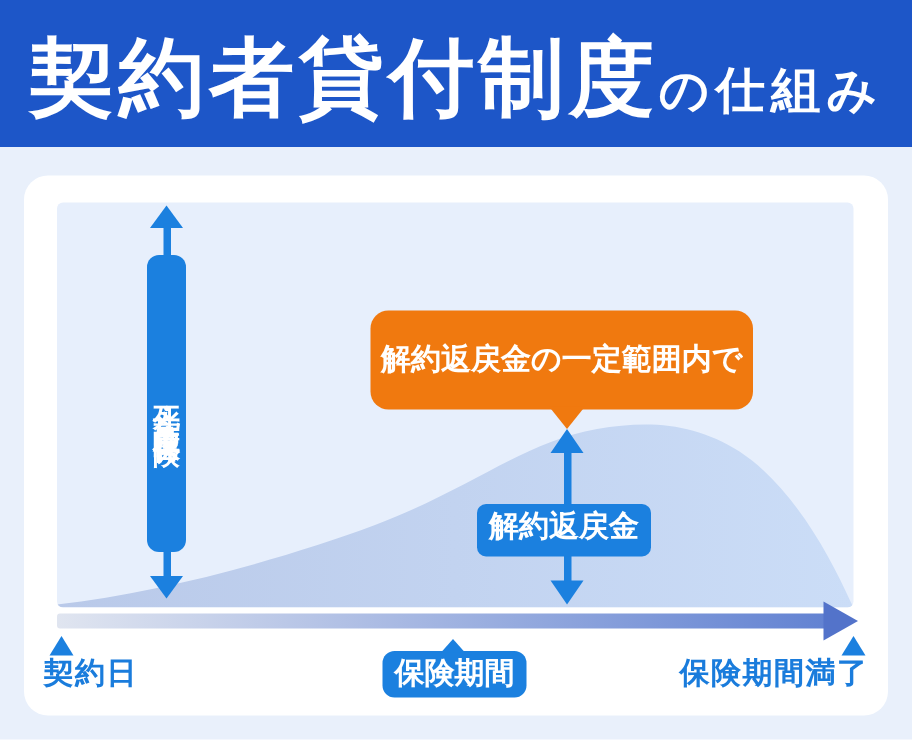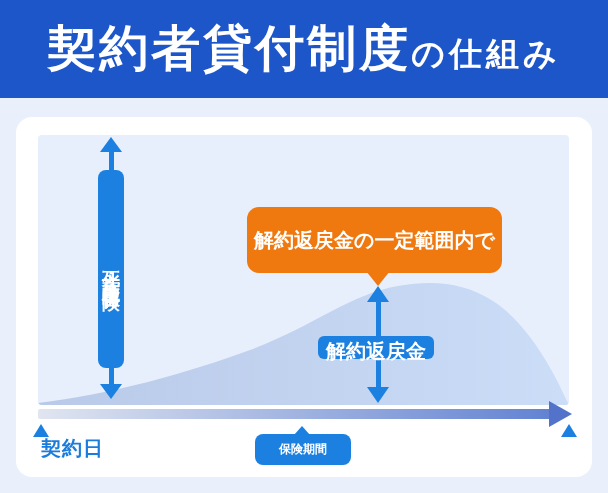--- a/index.html
+++ b/index.html
@@ -16,21 +16,21 @@
     background:var(--page-bg,#e9f0fb);
     font-family:"Liberation Sans",sans-serif;
   }
   
   .header{
     position:absolute;left:0;top:0;width:608px;height:98px;
     background:var(--header-bg,#1d56c8);
     display:flex;align-items:baseline;justify-content:center;
     padding-top:24px;
   }
-  .title-main{color:#fff;font-weight:800;font-size:49px;letter-spacing:3px;line-height:1;}
+  .title-main{color:#fff;font-weight:800;font-size:57px;letter-spacing:3px;line-height:1;}
   .title-suffix{color:#fff;font-weight:800;font-size:33px;letter-spacing:4px;line-height:1;text-align:center;}
   
   .card{
     position:absolute;left:16px;top:117px;width:576px;height:360px;
     background:#fff;border-radius:16px;
   }
   .panel{
     position:absolute;left:22px;top:18px;width:531px;height:270px;
     background:var(--panel-bg,#e7effc);border-radius:4px;overflow:hidden;
   }
@@ -59,40 +59,40 @@
     background:var(--callout-orange,#f0790f);border-radius:12px;
     color:#fff;font-weight:800;font-size:20px;line-height:28px;text-align:center;
     display:flex;flex-direction:column;justify-content:center;z-index:4;align-items:center;
   }
   .callout-tail{left:328px;top:136px;border-left:12px solid transparent;border-right:12px solid transparent;border-top:15px solid var(--callout-orange,#f0790f);z-index:4;}
   
   .shaft-sv{left:338px;top:166px;height:88px;}
   .head-up-sv{left:329px;top:151px;border-left:11px solid transparent;border-right:11px solid transparent;border-bottom:16px solid var(--accent-blue,#1b80df);}
   .head-down-sv{left:329px;top:252px;border-left:11px solid transparent;border-right:11px solid transparent;border-top:16px solid var(--accent-blue,#1b80df);}
   .sv-label{
-    position:absolute;left:280px;top:201px;width:116px;height:23px;
+    position:absolute;left:280px;top:201px;width:116px;height:35px;
     background:var(--accent-blue,#1b80df);border-radius:6px;
     color:#fff;font-weight:800;font-size:20px;line-height:31px;text-align:center;z-index:3;
   }
   
   .timeline-bar{
     position:absolute;left:22px;top:292px;width:514px;height:10px;border-radius:2px;
     background:linear-gradient(90deg,var(--timeline-start,#e0e5f0),var(--timeline-end,#6282d2));
   }
   .timeline-head{left:533px;top:284px;border-top:13px solid transparent;border-bottom:13px solid transparent;border-left:23px solid var(--timeline-head,#5373ca);}
   .marker{border-left:8px solid transparent;border-right:8px solid transparent;border-bottom:13px solid var(--accent-blue,#1b80df);}
   .marker-left{left:17px;top:307px;}
   .marker-right{left:545px;top:307px;}
-  .t-label{position:absolute;top:318px;color:var(--label-text-blue,#1a7cdc);font-weight:800;font-size:20px;letter-spacing:1px;margin-left:12px;}
+  .t-label{position:absolute;top:318px;color:var(--label-text-blue,#1a7cdc);font-weight:800;font-size:20px;letter-spacing:1px;}
   .t-start{left:13px;}
   .t-end{right:13px;text-align:right;}
   .period-bubble{
     position:absolute;left:239px;top:317px;width:96px;height:31px;
     background:var(--accent-blue,#1b80df);border-radius:8px;
-    color:#fff;font-weight:800;font-size:12px;line-height:31px;text-align:center;
+    color:#fff;font-weight:800;font-size:20px;line-height:31px;text-align:center;
   }
   .period-tail{left:278px;top:309px;border-left:8px solid transparent;border-right:8px solid transparent;border-bottom:9px solid var(--accent-blue,#1b80df);}
 </style>
 </head>
 <body>
 
 <header class="header">
   <span class="title-main">契約者貸付制度</span>
   <span class="title-suffix">の仕組み</span>
 </header>
@@ -134,14 +134,15 @@
   <div class="timeline-bar"></div>
   <span class="tri timeline-head"></span>
 
   <span class="tri marker marker-left"></span>
   <span class="t-label t-start">契約日</span>
 
   <div class="period-bubble">保険期間</div>
   <span class="tri period-tail"></span>
 
   <span class="tri marker marker-right"></span>
+  <span class="t-label t-end">保険期間満了</span>
 
 </section>
 
 </body></html>

